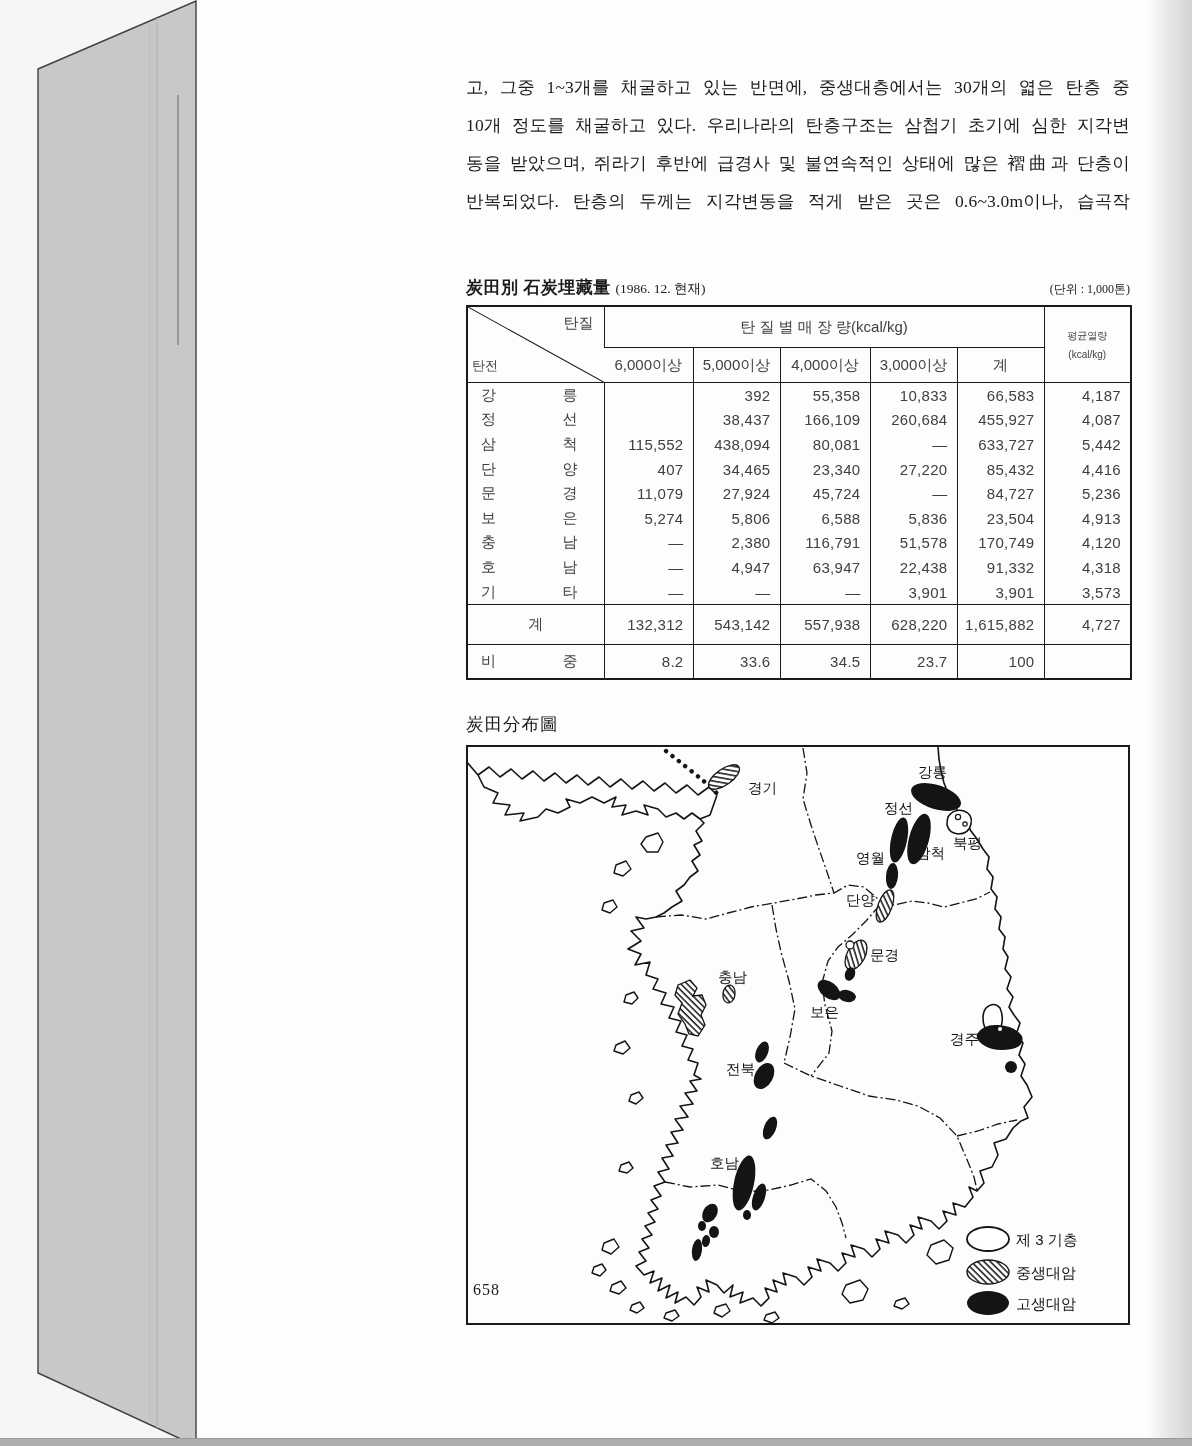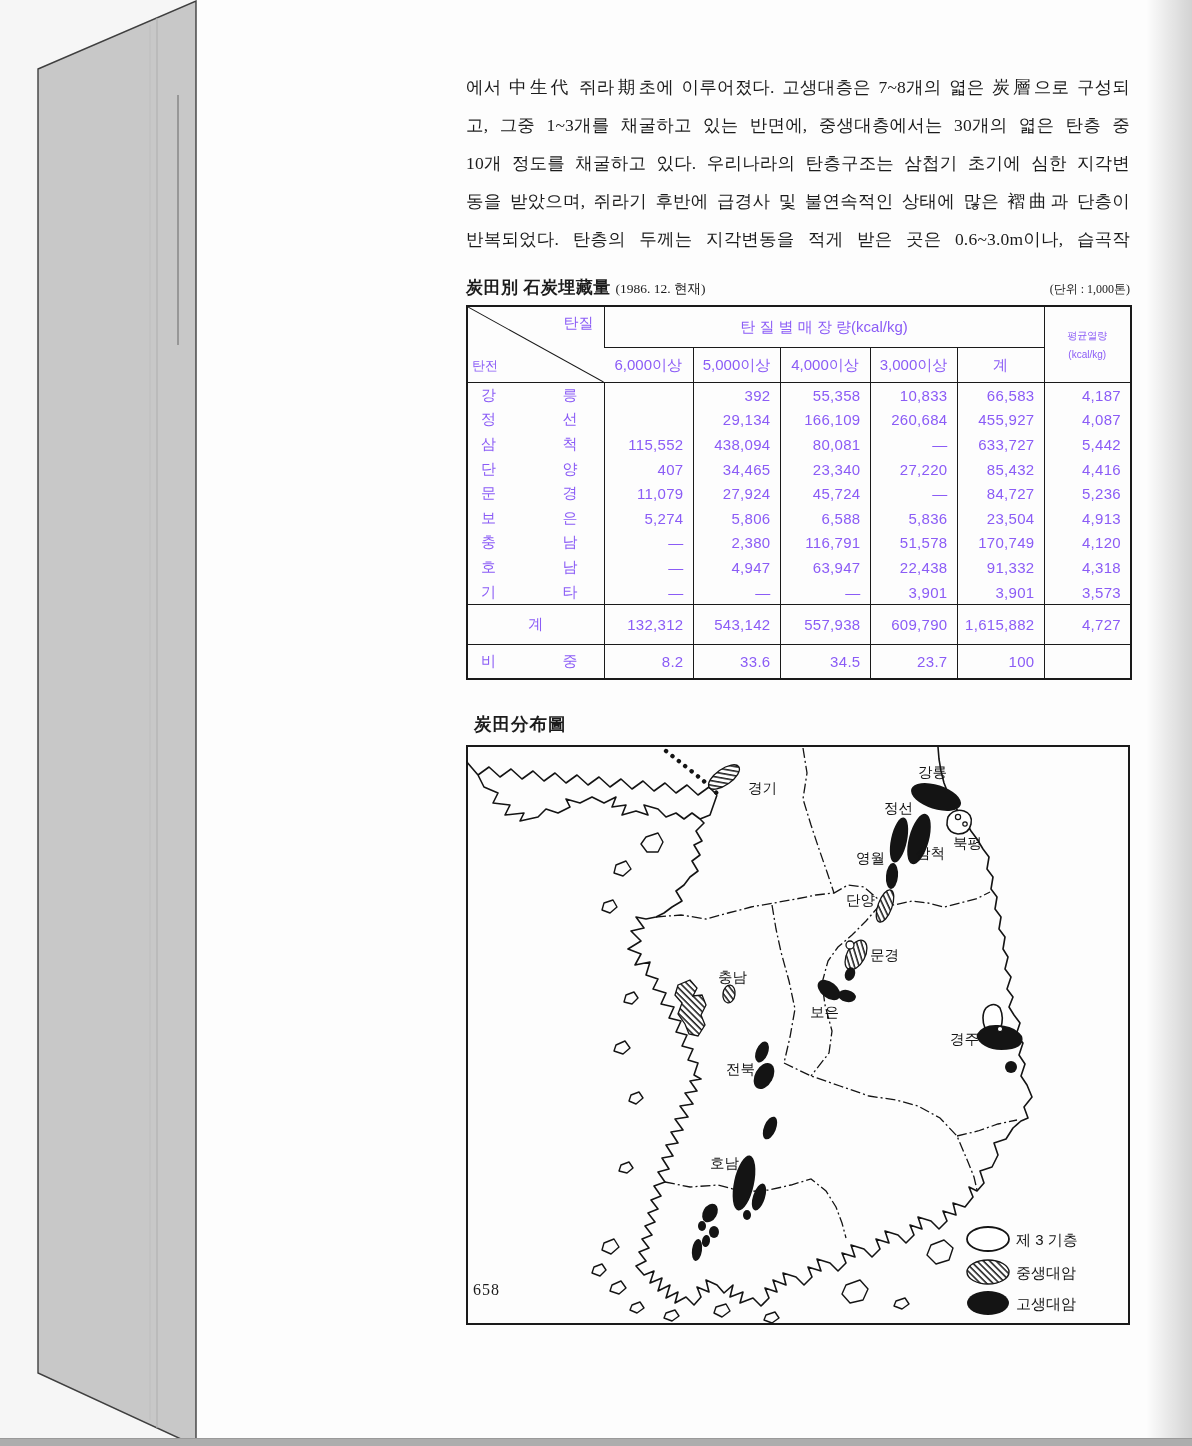--- a/index.html
+++ b/index.html
@@ -15,41 +15,41 @@
   .paragraph{position:absolute;top:68px;left:0;width:664px;}
   .pline{font-size:17.5px;line-height:38px;white-space:nowrap;text-align:justify;text-align-last:justify;letter-spacing:0.2px;}
   
   .table-title-row{position:absolute;top:276px;left:0;width:664px;display:flex;justify-content:space-between;align-items:baseline;}
   .table-title{font-size:17px;font-weight:700;letter-spacing:0.5px;}
   .table-title .note{font-weight:400;font-size:13.5px;letter-spacing:0;}
   .unit-note{font-size:12px;}
   
   .tbl-wrap{position:absolute;top:305px;left:0;}
   table{border-collapse:collapse;table-layout:fixed;width:664px;
-    font-family:"Liberation Sans","DejaVu Sans",sans-serif;font-size:15px;color:#8b5cf6;
+    font-family:"Liberation Sans","DejaVu Sans",sans-serif;font-size:15px;color:#404040;
     border:2px solid #1a1a1a;}
   th,td{border-left:1px solid #1a1a1a;padding:0;font-weight:400;}
   th:first-child,td:first-child{border-left:none;}
   thead th{font-size:15px;}
   tr.gHead th{height:40px;}
   tr.subHead th{height:34px;border-top:1px solid #1a1a1a;border-bottom:1.6px solid #1a1a1a;}
   th.diag,th.avg{border-bottom:1.6px solid #1a1a1a;}
   th.diag{position:relative;}
   th.diag svg{position:absolute;left:0;top:0;width:100%;height:100%;}
   .diag-top{position:absolute;top:7px;right:10px;font-size:15px;}
   .diag-bottom{position:absolute;bottom:7px;left:4px;font-size:13px;}
   th.avg div{line-height:19px;font-size:10px;}
   tbody td{height:24.6px;}
   td.num{text-align:right;padding-right:9px;letter-spacing:0.3px;}
   td.name .spread{display:flex;justify-content:space-between;padding:0 26px 0 13px;}
   tr.total td{border-top:1px solid #1a1a1a;height:39px;}
   tr.total td.name{text-align:center;}
   tr.ratio td{border-top:1px solid #1a1a1a;height:33px;}
   
-  .map-title{position:absolute;top:712px;left:8px;font-size:17.5px;font-weight:700;letter-spacing:1px;}
+  .map-title{position:absolute;top:712px;left:0;font-size:17.5px;font-weight:400;letter-spacing:1px;}
   .map-svg{position:absolute;top:745px;left:0;}
   .map-svg text{font-family:"Liberation Sans","DejaVu Sans",sans-serif;font-size:14.5px;fill:#141414;}
   .map-svg text.legend-label{font-size:15px;}
   
   .page-number{position:absolute;top:1281px;left:7px;font-size:16px;letter-spacing:1px;}
 </style>
 </head>
 <body>
 
 <div class="page">
@@ -59,21 +59,20 @@
   <svg class="book-edge-svg" width="212" height="1446" viewBox="0 0 212 1446">
     <polygon points="38,69 196,1 196,1446 38,1373" fill="#c8c8c8" stroke="#3f3f3f" stroke-width="1.4"></polygon>
     <line x1="157" y1="18" x2="157" y2="1428" stroke="#b2b2b2" stroke-width="1.2"></line>
     <line x1="178" y1="95" x2="178" y2="345" stroke="#8b8b8b" stroke-width="1.6"></line>
     <line x1="150" y1="25" x2="150" y2="1420" stroke="#bebebe" stroke-width="1"></line>
   </svg>
 
   <div class="content">
 
     <div class="paragraph">
-      <div class="pline">에서 中生代 쥐라期초에 이루어졌다. 고생대층은 7~8개의 엷은 炭層으로 구성되</div>
       <div class="pline">고, 그중 1~3개를 채굴하고 있는 반면에, 중생대층에서는 30개의 엷은 탄층 중</div>
       <div class="pline">10개 정도를 채굴하고 있다. 우리나라의 탄층구조는 삼첩기 초기에 심한 지각변</div>
       <div class="pline">동을 받았으며, 쥐라기 후반에 급경사 및 불연속적인 상태에 많은 褶曲과 단층이</div>
       <div class="pline">반복되었다. 탄층의 두께는 지각변동을 적게 받은 곳은 0.6~3.0m이나, 습곡작</div>
     </div>
 
     <div class="table-title-row">
       <div class="table-title">
         <span>炭田別 石炭埋藏量</span>
         <span class="note">(1986. 12. 현재)</span>
@@ -131,21 +130,21 @@
             <td class="num">4,187</td>
           </tr>
           <tr>
             <td class="name">
                 <div class="spread">
                   <span>정</span>
                   <span>선</span>
                 </div>
               </td>
             <td class="num"></td>
-            <td class="num">29,134</td>
+            <td class="num">38,437</td>
             <td class="num">166,109</td>
             <td class="num">260,684</td>
             <td class="num">455,927</td>
             <td class="num">4,087</td>
           </tr>
           <tr>
             <td class="name">
                 <div class="spread">
                   <span>삼</span>
                   <span>척</span>
@@ -240,21 +239,21 @@
             <td class="num">—</td>
             <td class="num">3,901</td>
             <td class="num">3,901</td>
             <td class="num">3,573</td>
           </tr>
           <tr class="total">
             <td class="name">계</td>
             <td class="num">132,312</td>
             <td class="num">543,142</td>
             <td class="num">557,938</td>
-            <td class="num">609,790</td>
+            <td class="num">628,220</td>
             <td class="num">1,615,882</td>
             <td class="num">4,727</td>
           </tr>
           <tr class="ratio">
             <td class="name">
                 <div class="spread">
                   <span>비</span>
                   <span>중</span>
                 </div>
               </td>

